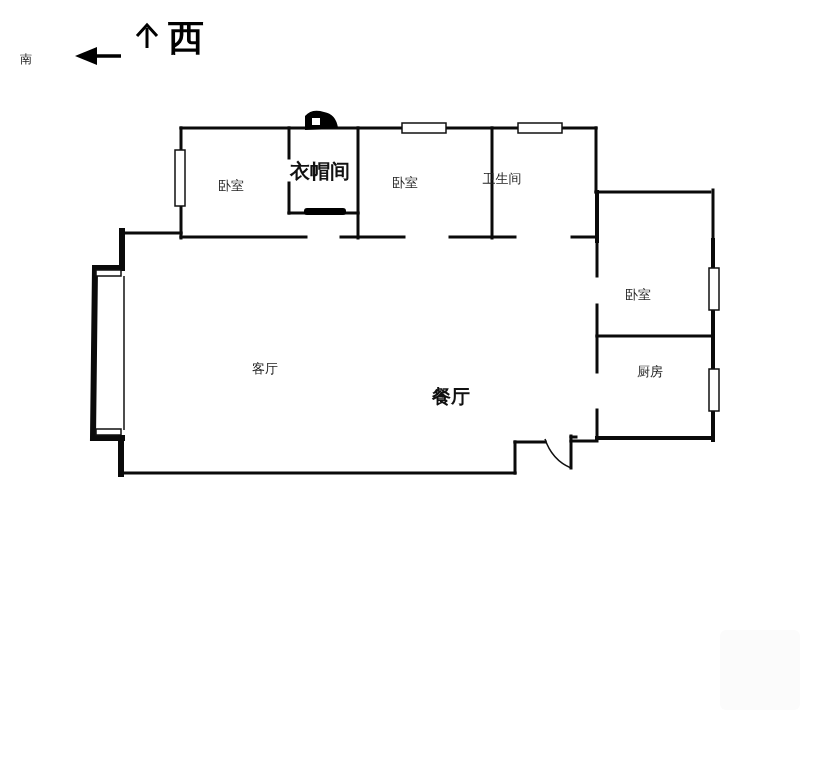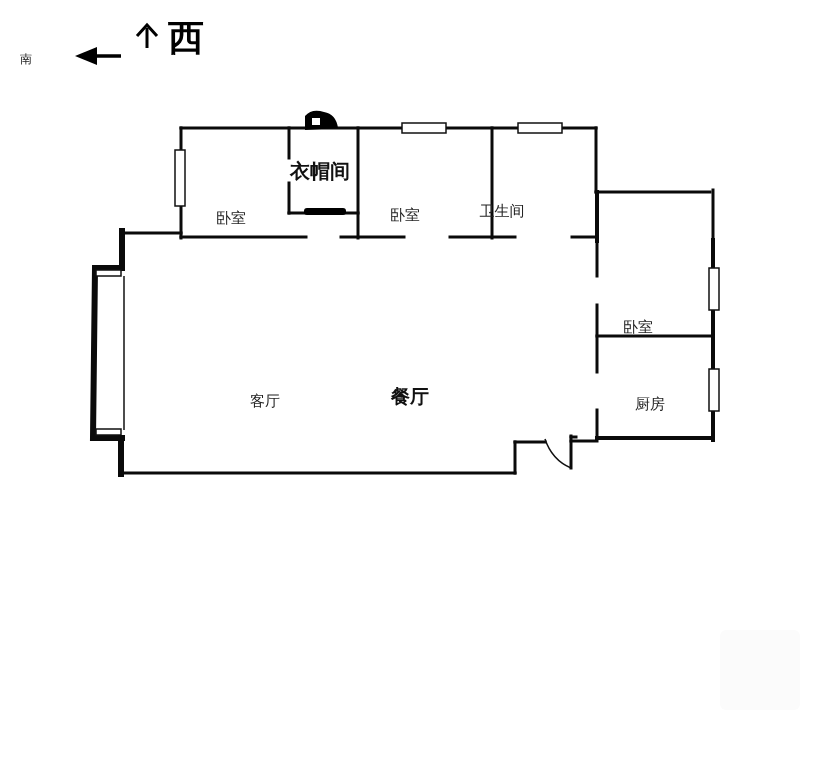--- a/index.html
+++ b/index.html
@@ -5,23 +5,23 @@
   html, body { margin: 0; padding: 0; background: #ffffff; }
   body { width: 828px; height: 780px; position: relative; overflow: hidden;
          font-family: "DejaVu Sans", "Liberation Sans", sans-serif; }
   .plan { position: absolute; left: 0; top: 0; width: 828px; height: 780px; }
   .wall { stroke: #0a0a0a; fill: none; stroke-linecap: square; }
   .w3 { stroke-width: 3; }
   .w4 { stroke-width: 4; }
   .w6 { stroke-width: 6; }
   .win { fill: #ffffff; stroke: #111; stroke-width: 1.5; }
   .label { position: absolute; color: #222; white-space: nowrap; transform: translate(-50%, -50%); }
-  .small { font-size: 15px; margin-top: 32px; }
+  .small { font-size: 13px; }
   .bold { font-size: 20px; font-weight: bold; color: #111; }
-  .big { font-size: 19px; font-weight: bold; color: #111; }
+  .big { font-size: 19px; font-weight: bold; color: #111; margin-left: 41px; }
   .compass-west { position: absolute; left: 168px; top: 14px; font-size: 36px; font-weight: bold; color: #000; }
   .compass-south { position: absolute; left: 20px; top: 51px; font-size: 12px; color: #222; }
   .watermark { position: absolute; left: 720px; top: 630px; width: 80px; height: 80px; background: #fbfbfb; border-radius: 6px; }
 </style>
 </head>
 <body>
 
 <div class="watermark"></div>
 
 <svg class="plan" viewBox="0 0 828 780">

